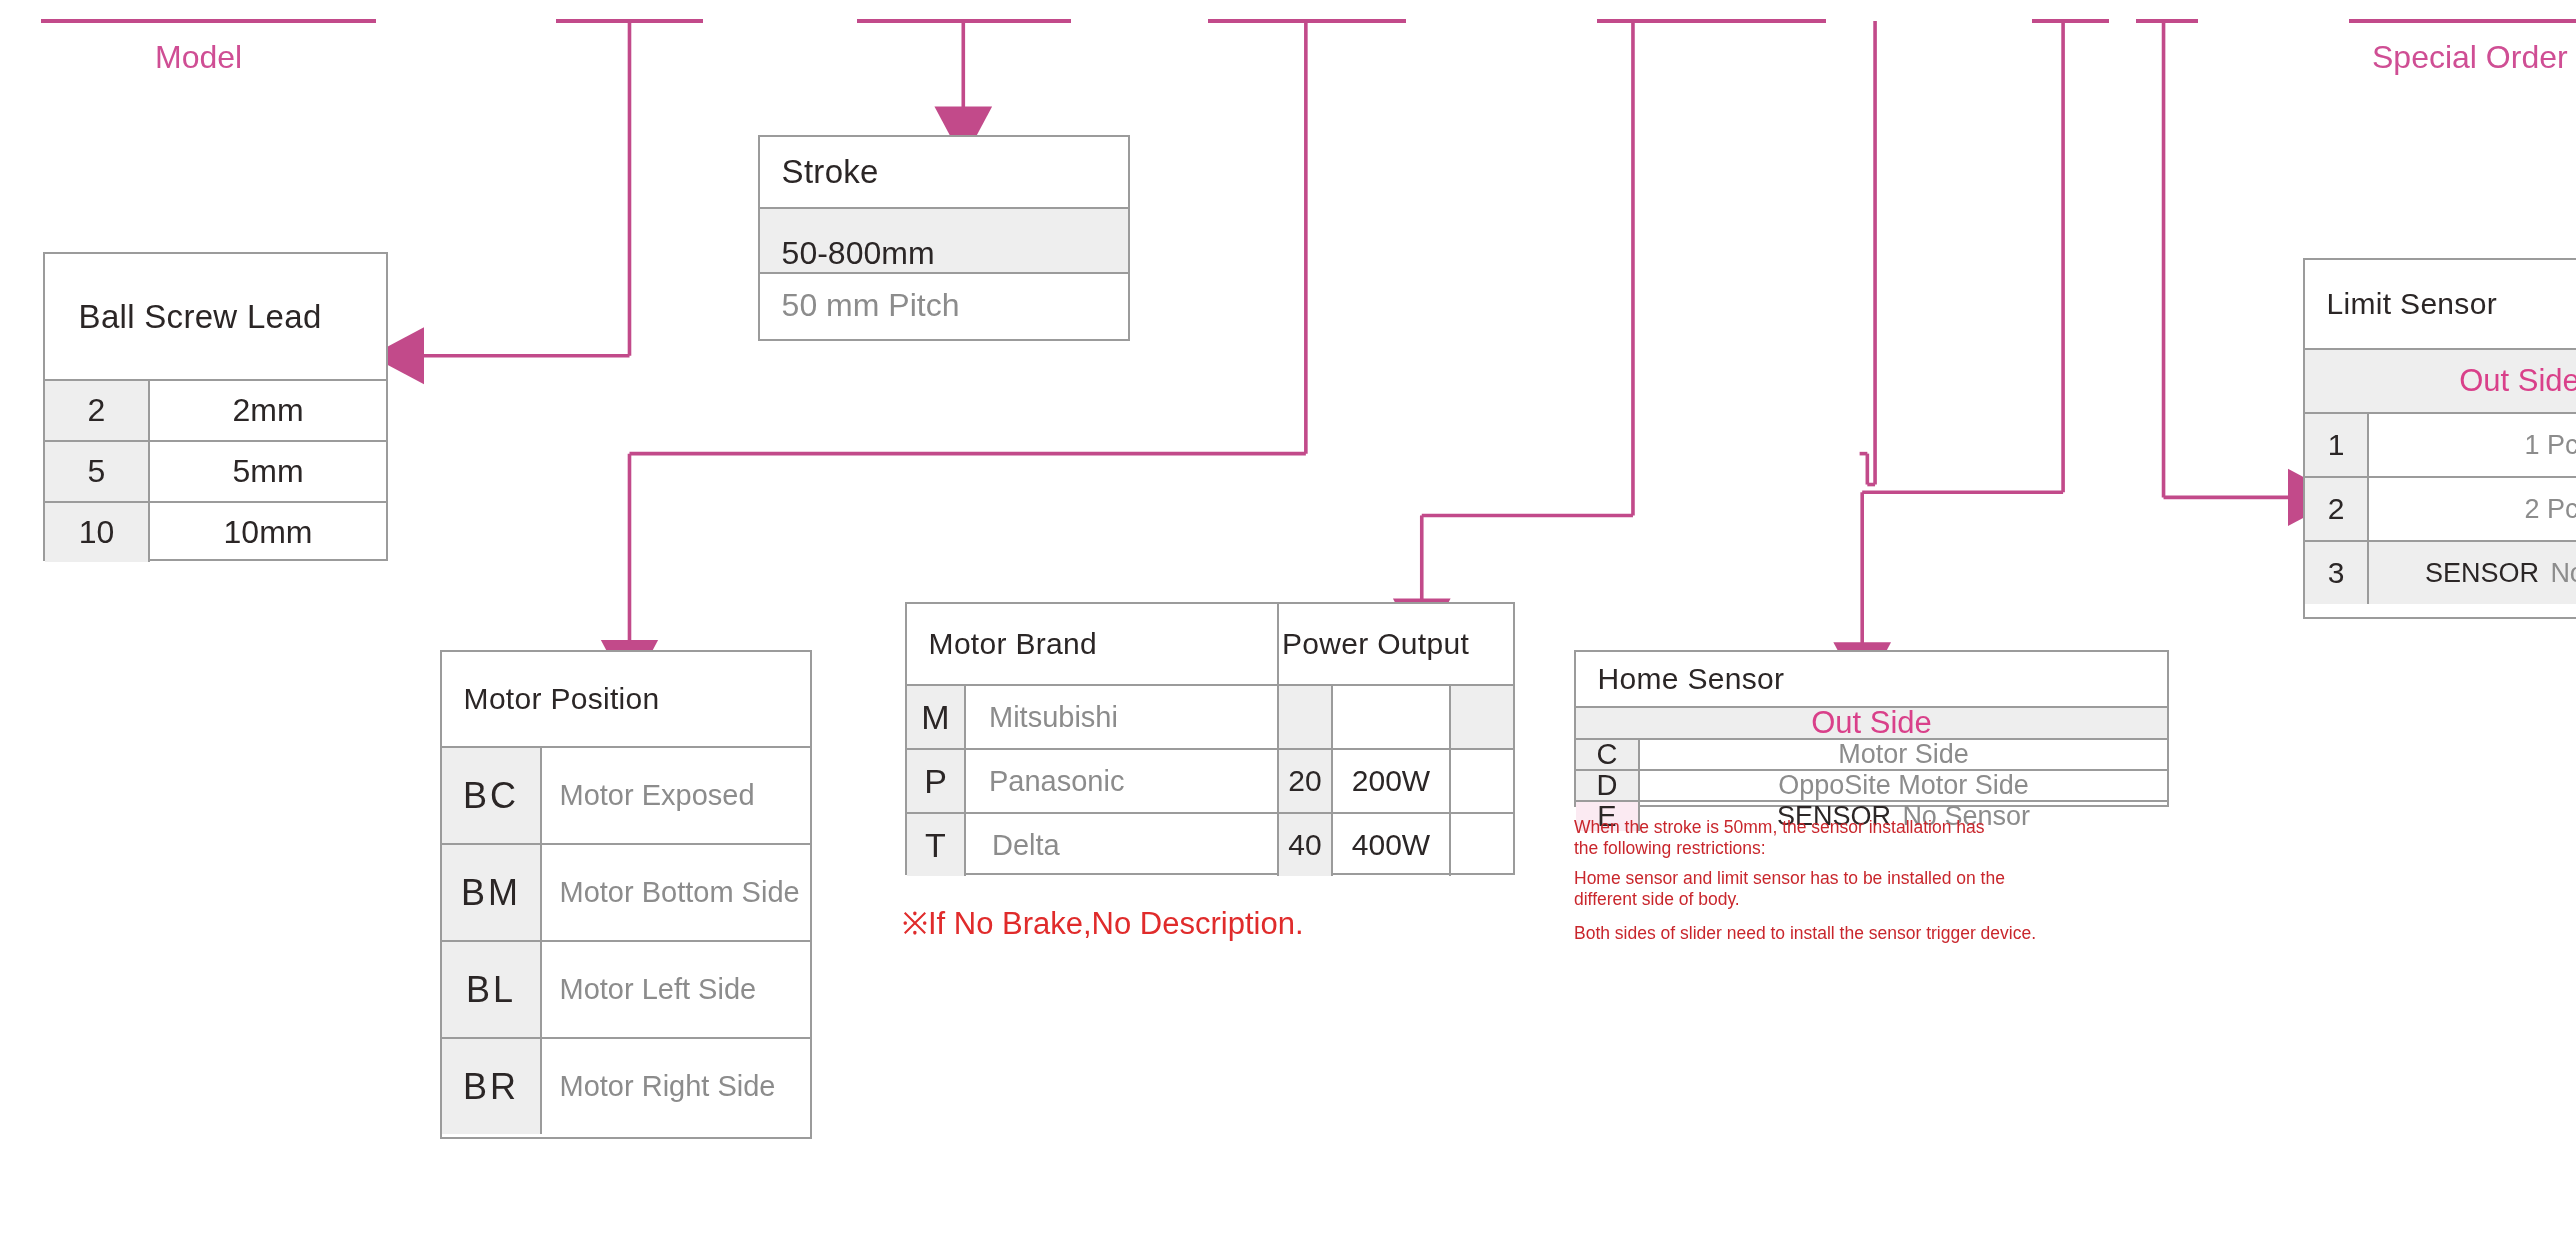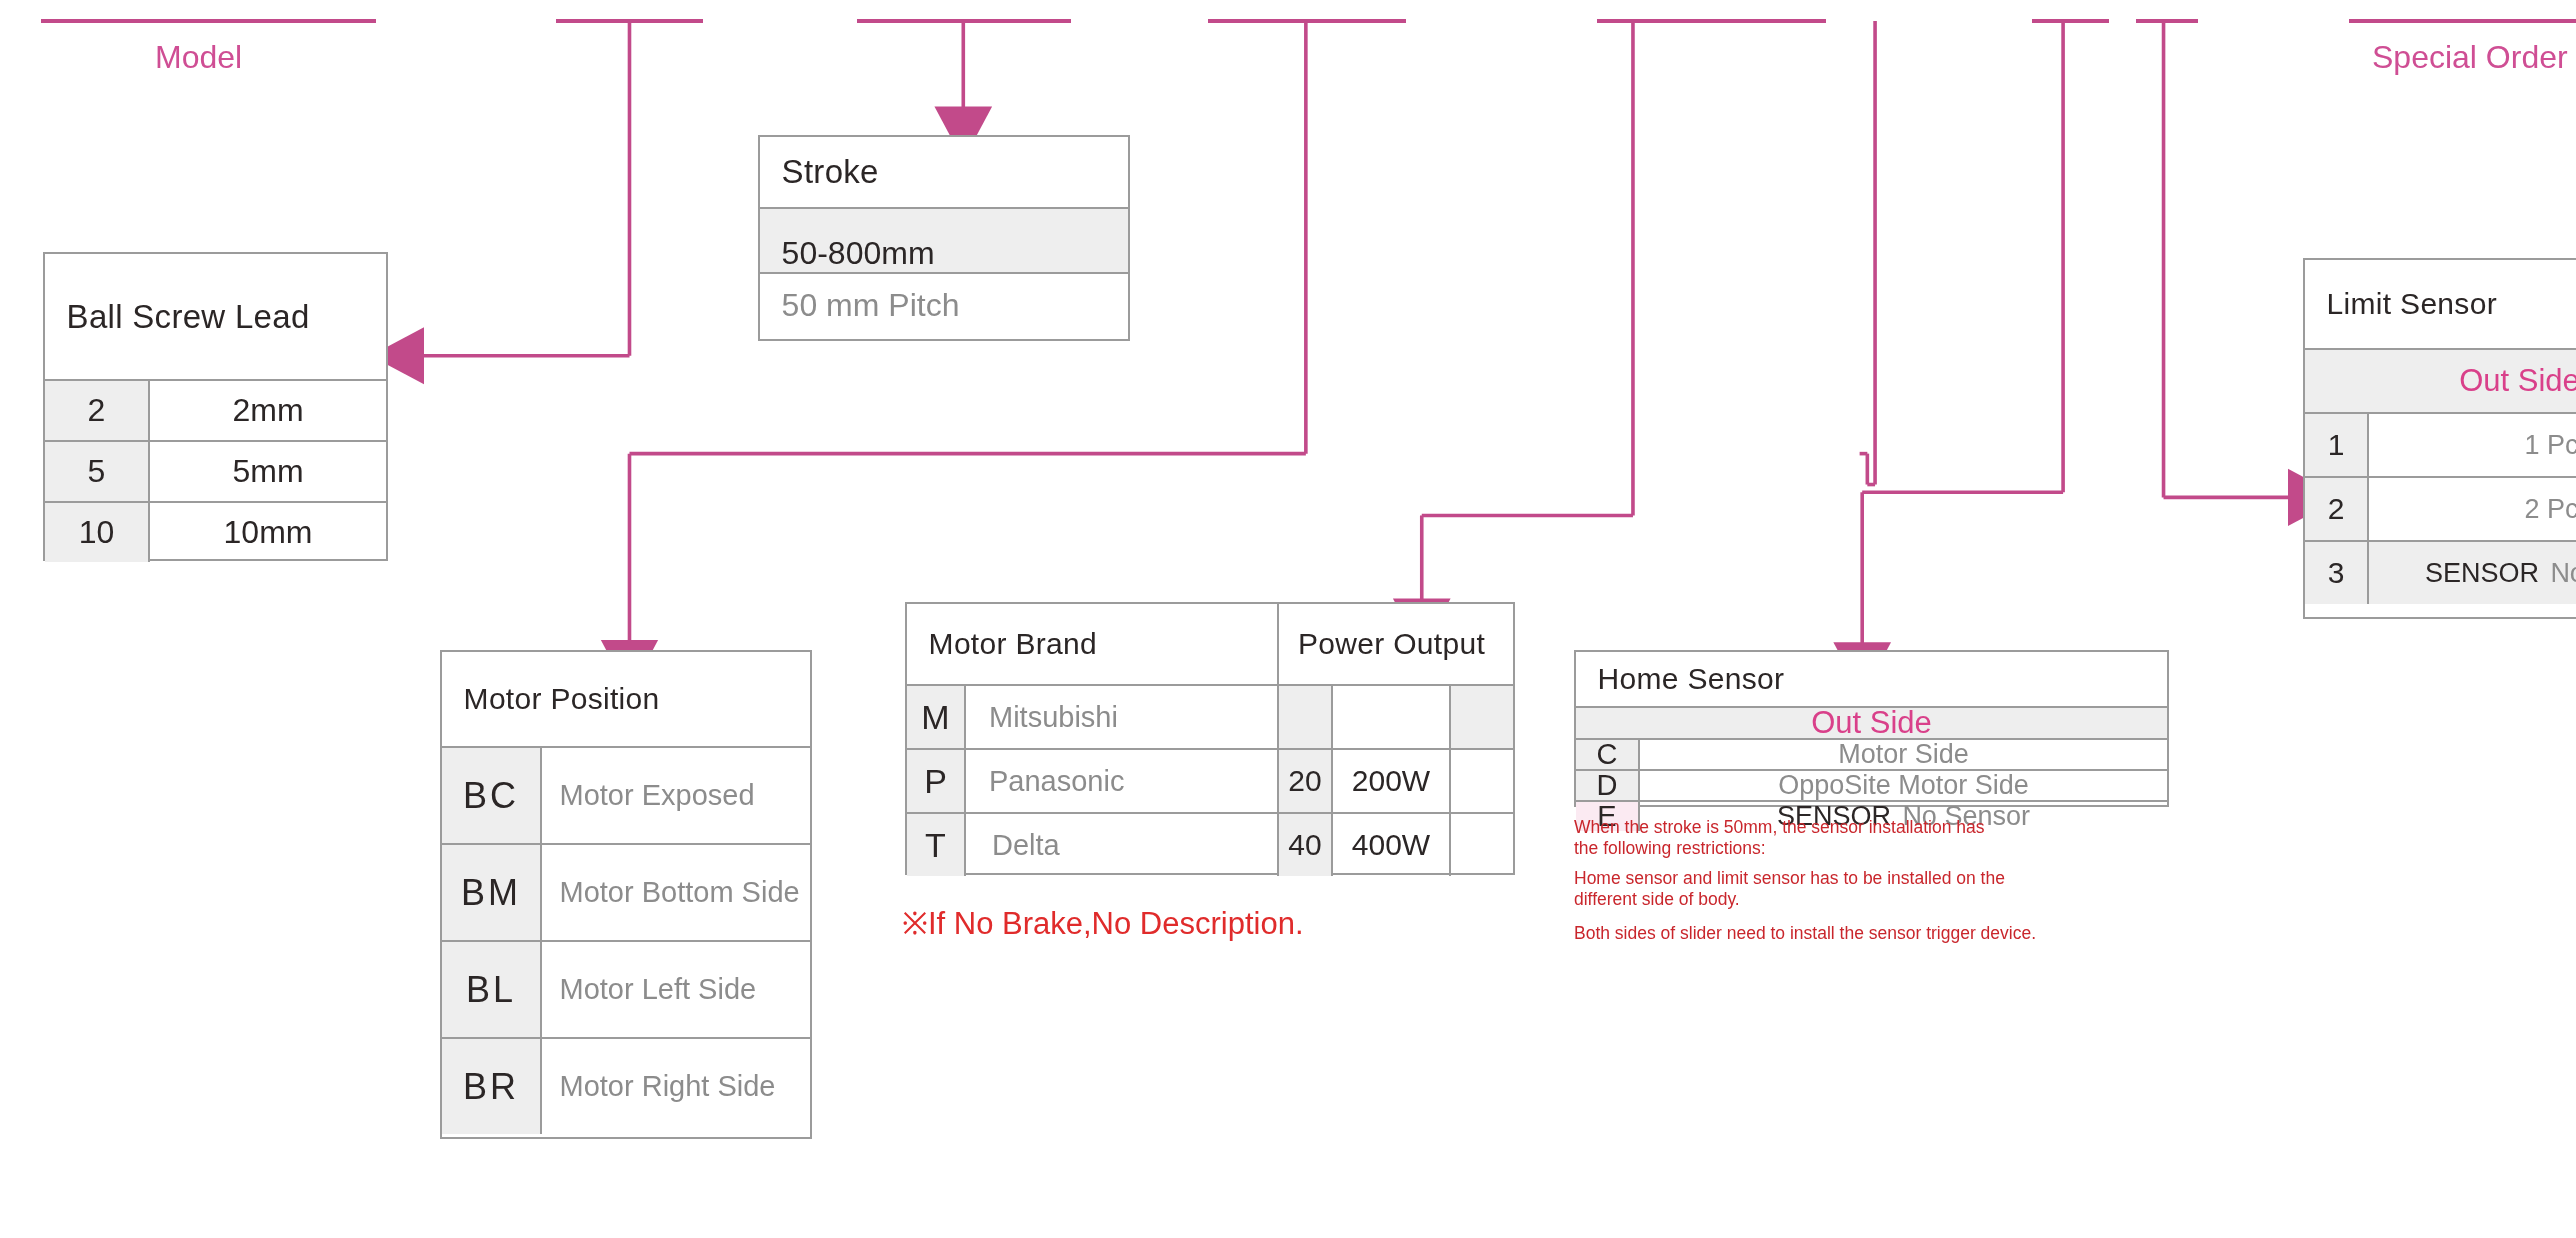--- a/index.html
+++ b/index.html
@@ -87,21 +87,21 @@
   <div class="pinkTop" style="left:1208px;top:18.5px;width:198px;"></div>
   <div class="pinkTop" style="left:1597px;top:18.5px;width:229px;"></div>
   <div class="pinkTop" style="left:2032px;top:18.5px;width:77px;"></div>
   <div class="pinkTop" style="left:2136px;top:18.5px;width:62px;"></div>
   <div class="pinkTop" style="left:2349px;top:18.5px;width:350px;"></div>
 
   <div class="pinkLabel" style="left:155px;top:39px;">Model</div>
   <div class="pinkLabel" style="left:2372px;top:39px;">Special Order No.</div>
 
   <div class="tbl" style="left:43px;top:252px;width:345px;height:309px;">
-    <div class="thead" style="height:125px;">
+    <div class="thead" style="height:125px;margin-left:12px;">
       <span class="ttl">Ball Screw Lead</span>
     </div>
     <div class="trow rowline" style="height:61px;">
       <div class="cellcode" style="width:103px;font-size:32px;">2</div>
       <div class="cellval center vdiv dark" style="flex:1;font-size:32px;">2mm</div>
     </div>
     <div class="trow rowline" style="height:61px;">
       <div class="cellcode" style="width:103px;font-size:32px;">5</div>
       <div class="cellval center vdiv dark" style="flex:1;font-size:32px;">5mm</div>
     </div>
@@ -145,21 +145,21 @@
     </div>
   </div>
 
   <div class="tbl" style="left:905px;top:602px;width:610px;height:273px;">
 
     <div style="display:flex;height:80px;">
       <div class="thead" style="width:370px;height:100%;">
         <span class="ttl" style="font-size:30px;">Motor Brand</span>
       </div>
       <div class="thead vdiv" style="flex:1;height:100%;">
-        <span class="ttl" style="font-size:30px;padding-left:19px;">Power Output</span>
+        <span class="ttl" style="font-size:30px;padding-left:3px;">Power Output</span>
       </div>
     </div>
 
     <div class="trow rowline" style="height:64px;">
       <div class="cellcode" style="width:57px;font-size:34px;">M</div>
       <div class="cellval vdiv" style="width:313px;font-size:29px;padding-left:23px;">Mitsubishi</div>
       <div class="cellcode vdiv center" style="width:54px;font-size:30px;"></div>
       <div class="cellval vdiv center dark" style="width:118px;font-size:30px;"></div>
       <div class="cellcode vdiv center" style="flex:1;font-size:30px;"></div>
     </div>

